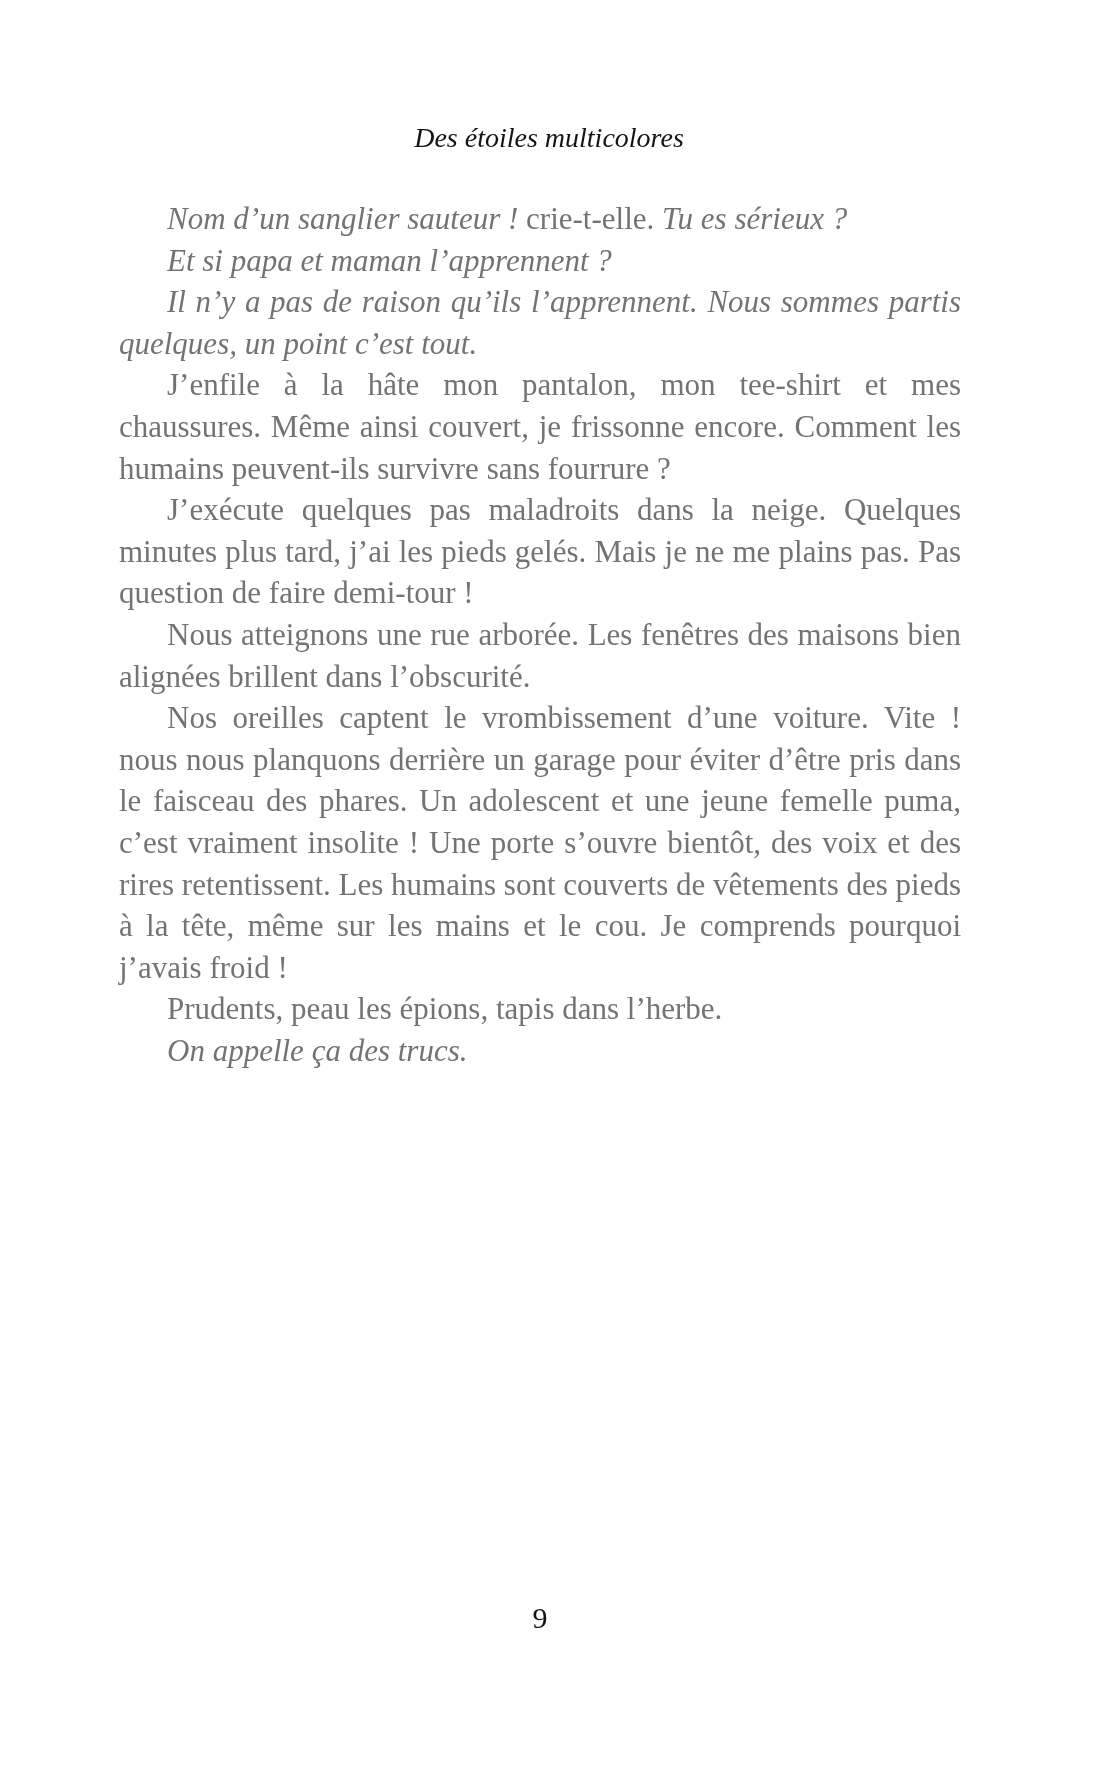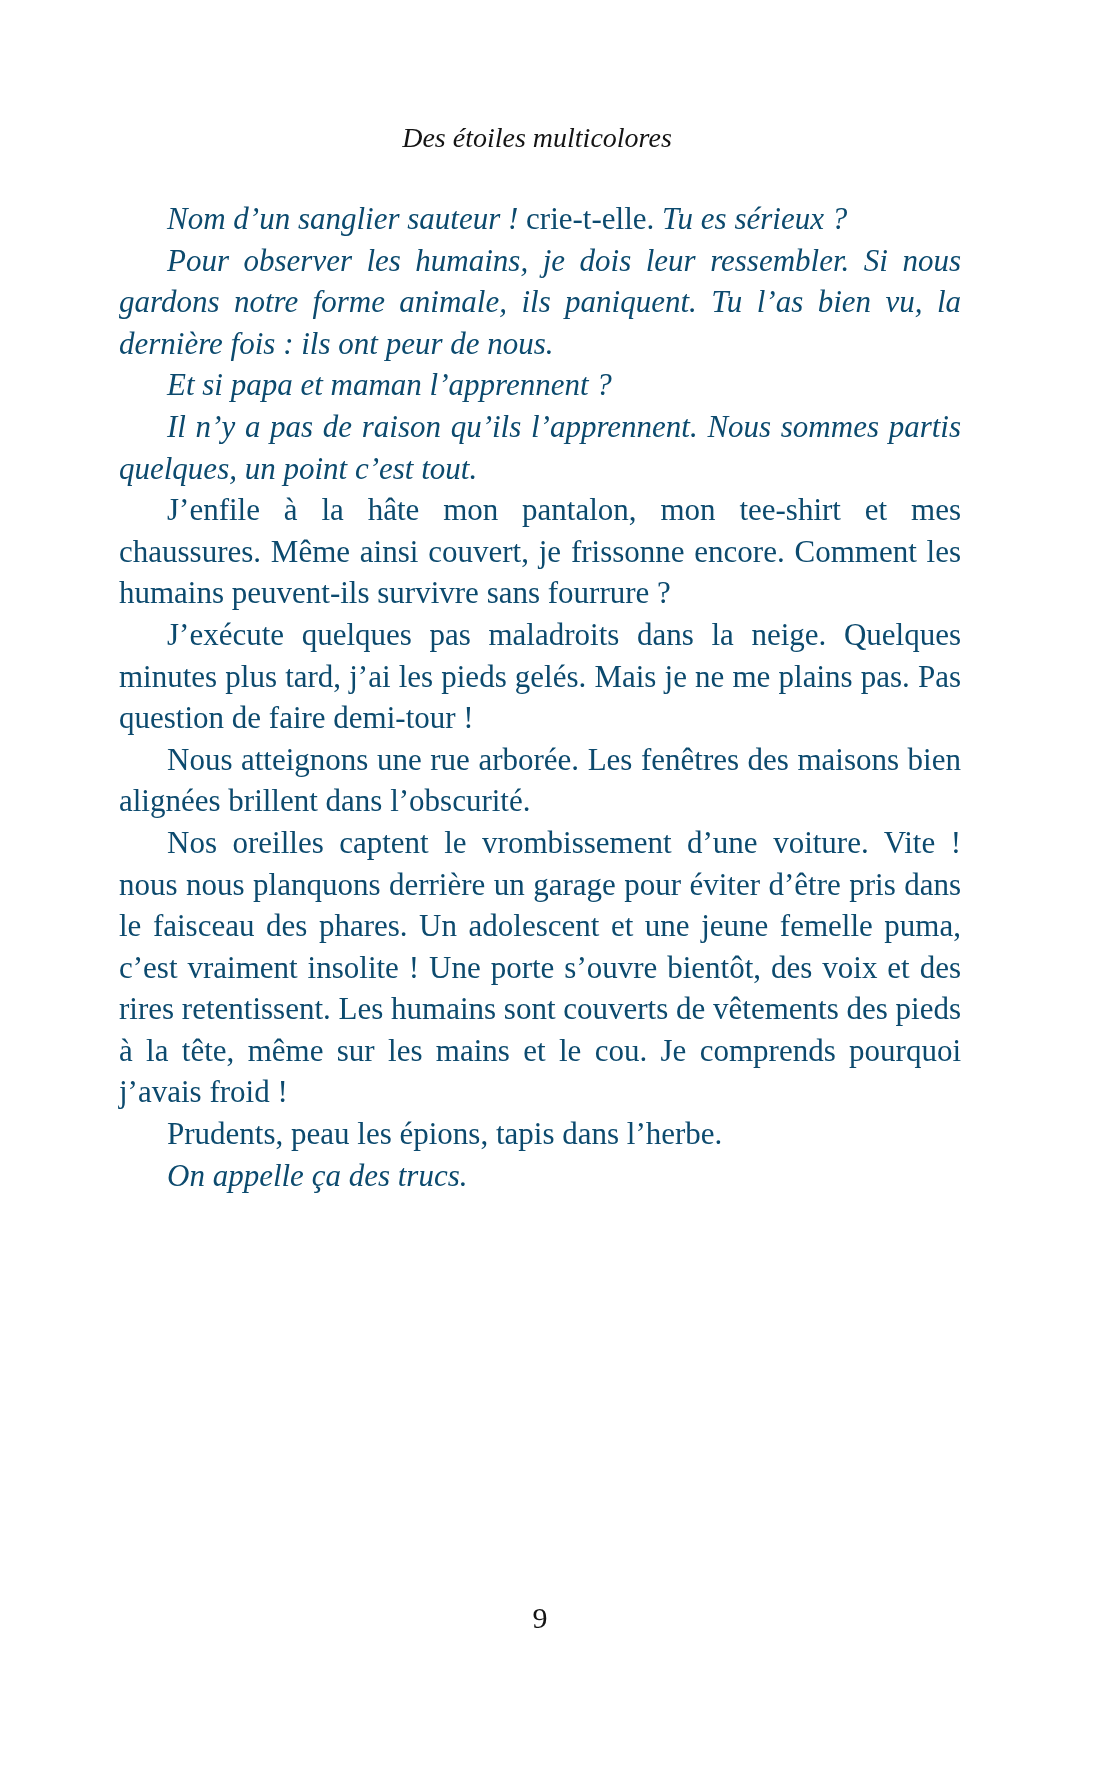--- a/index.html
+++ b/index.html
@@ -12,37 +12,37 @@
     width: 1104px;
     height: 1776px;
     background: #ffffff;
     color: #141414;
     font-family: "Liberation Serif", "DejaVu Serif", serif;
     overflow: hidden;
   }
   .running-header {
     position: absolute;
     top: 118px;
-    left: 116px;
+    left: 128px;
     width: 842px;
     text-align: center;
     font-style: italic;
     font-size: 28px;
     line-height: 40px;
     color: #141414;
   }
   .body-text {
     position: absolute;
     top: 198px;
     left: 119px;
     width: 842px;
     font-size: 31px;
     line-height: 41.6px;
     text-align: justify;
-    color: #0c4a6e;
+    color: #737373;
   }
   .para {
     margin: 0;
     padding: 0;
     text-indent: 48px;
   }
   .para .italic { font-style: italic; }
   .para .roman  { font-style: normal; }
   .page-number {
     position: absolute;
@@ -56,21 +56,20 @@
   }
 </style>
 </head>
 <body>
 
 <div class="page">
   <div class="running-header">Des étoiles multicolores</div>
 
   <main class="body-text">
       <p class="para"><span class="italic">Nom d’un sanglier sauteur&nbsp;! </span><span class="roman">crie-t-elle. </span><span class="italic">Tu es sérieux&nbsp;?</span></p>
-      <p class="para"><span class="italic">Pour observer les humains, je dois leur ressembler. Si nous gardons notre forme animale, ils paniquent. Tu l’as bien vu, la dernière fois&nbsp;: ils ont peur de nous.</span></p>
       <p class="para"><span class="italic">Et si papa et maman l’apprennent&nbsp;?</span></p>
       <p class="para"><span class="italic">Il n’y a pas de raison qu’ils l’apprennent. Nous sommes partis quelques, un point c’est tout.</span></p>
       <p class="para"><span class="roman">J’enfile à la hâte mon pantalon, mon tee-shirt et mes chaussures. Même ainsi couvert, je frissonne encore. Comment les humains peuvent-ils survivre sans fourrure&nbsp;?</span></p>
       <p class="para"><span class="roman">J’exécute quelques pas maladroits dans la neige. Quelques minutes plus tard, j’ai les pieds gelés. Mais je ne me plains pas. Pas question de faire demi-tour&nbsp;!</span></p>
       <p class="para"><span class="roman">Nous atteignons une rue arborée. Les fenêtres des maisons bien alignées brillent dans l’obscurité.</span></p>
       <p class="para"><span class="roman">Nos oreilles captent le vrombissement d’une voiture. Vite&nbsp;! nous nous planquons derrière un garage pour éviter d’être pris dans le faisceau des phares. Un adolescent et une jeune femelle puma, c’est vraiment insolite&nbsp;! Une porte s’ouvre bientôt, des voix et des rires retentissent. Les humains sont couverts de vêtements des pieds à la tête, même sur les mains et le cou. Je comprends pourquoi j’avais froid&nbsp;!</span></p>
       <p class="para"><span class="roman">Prudents, peau les épions, tapis dans l’herbe.</span></p>
       <p class="para"><span class="italic">On appelle ça des trucs.</span></p>
     </main>
 

